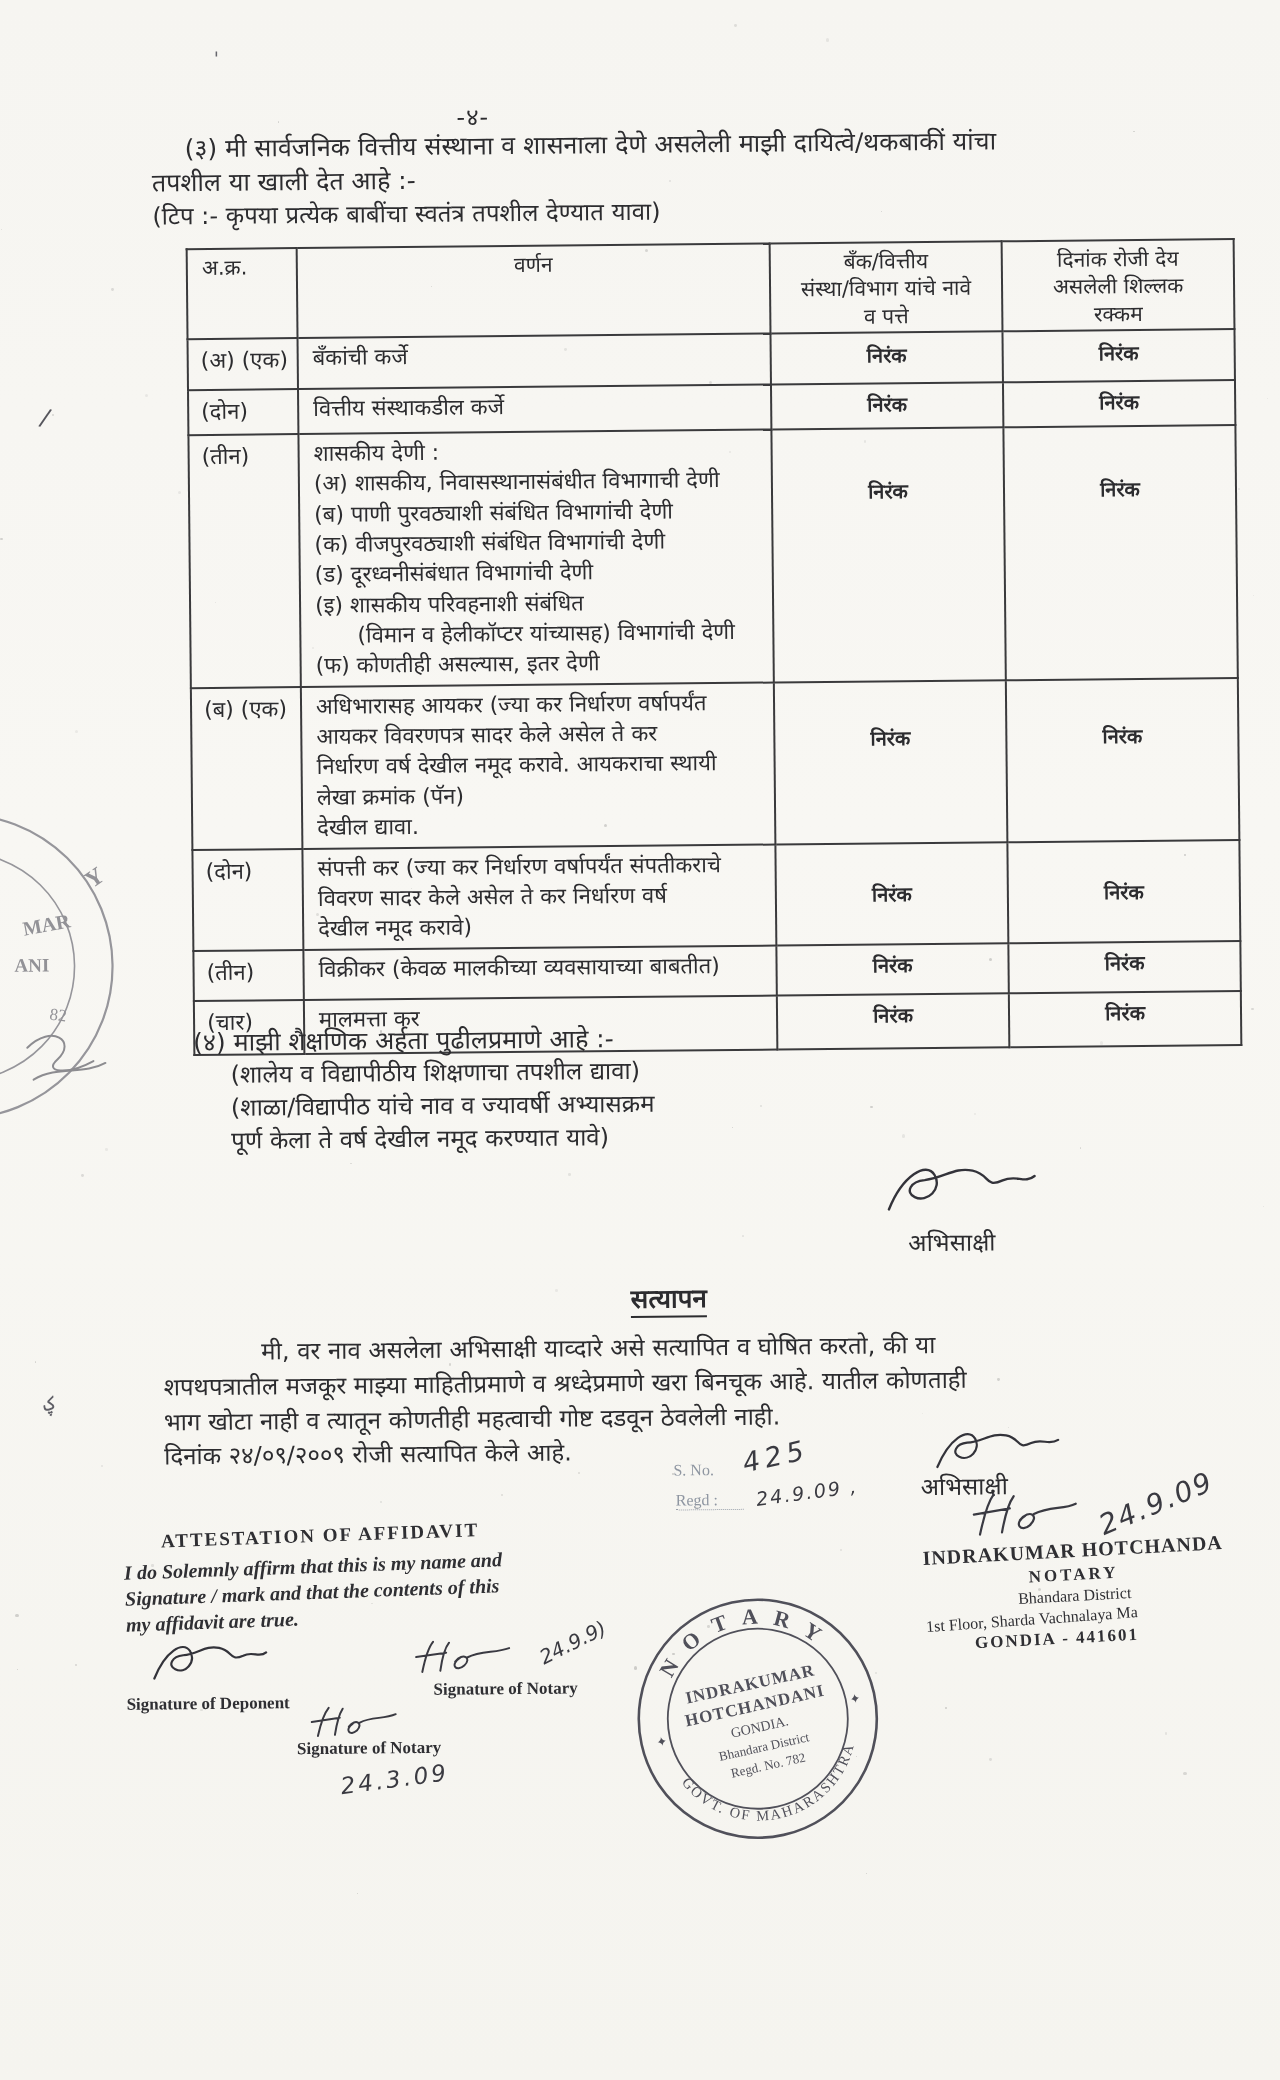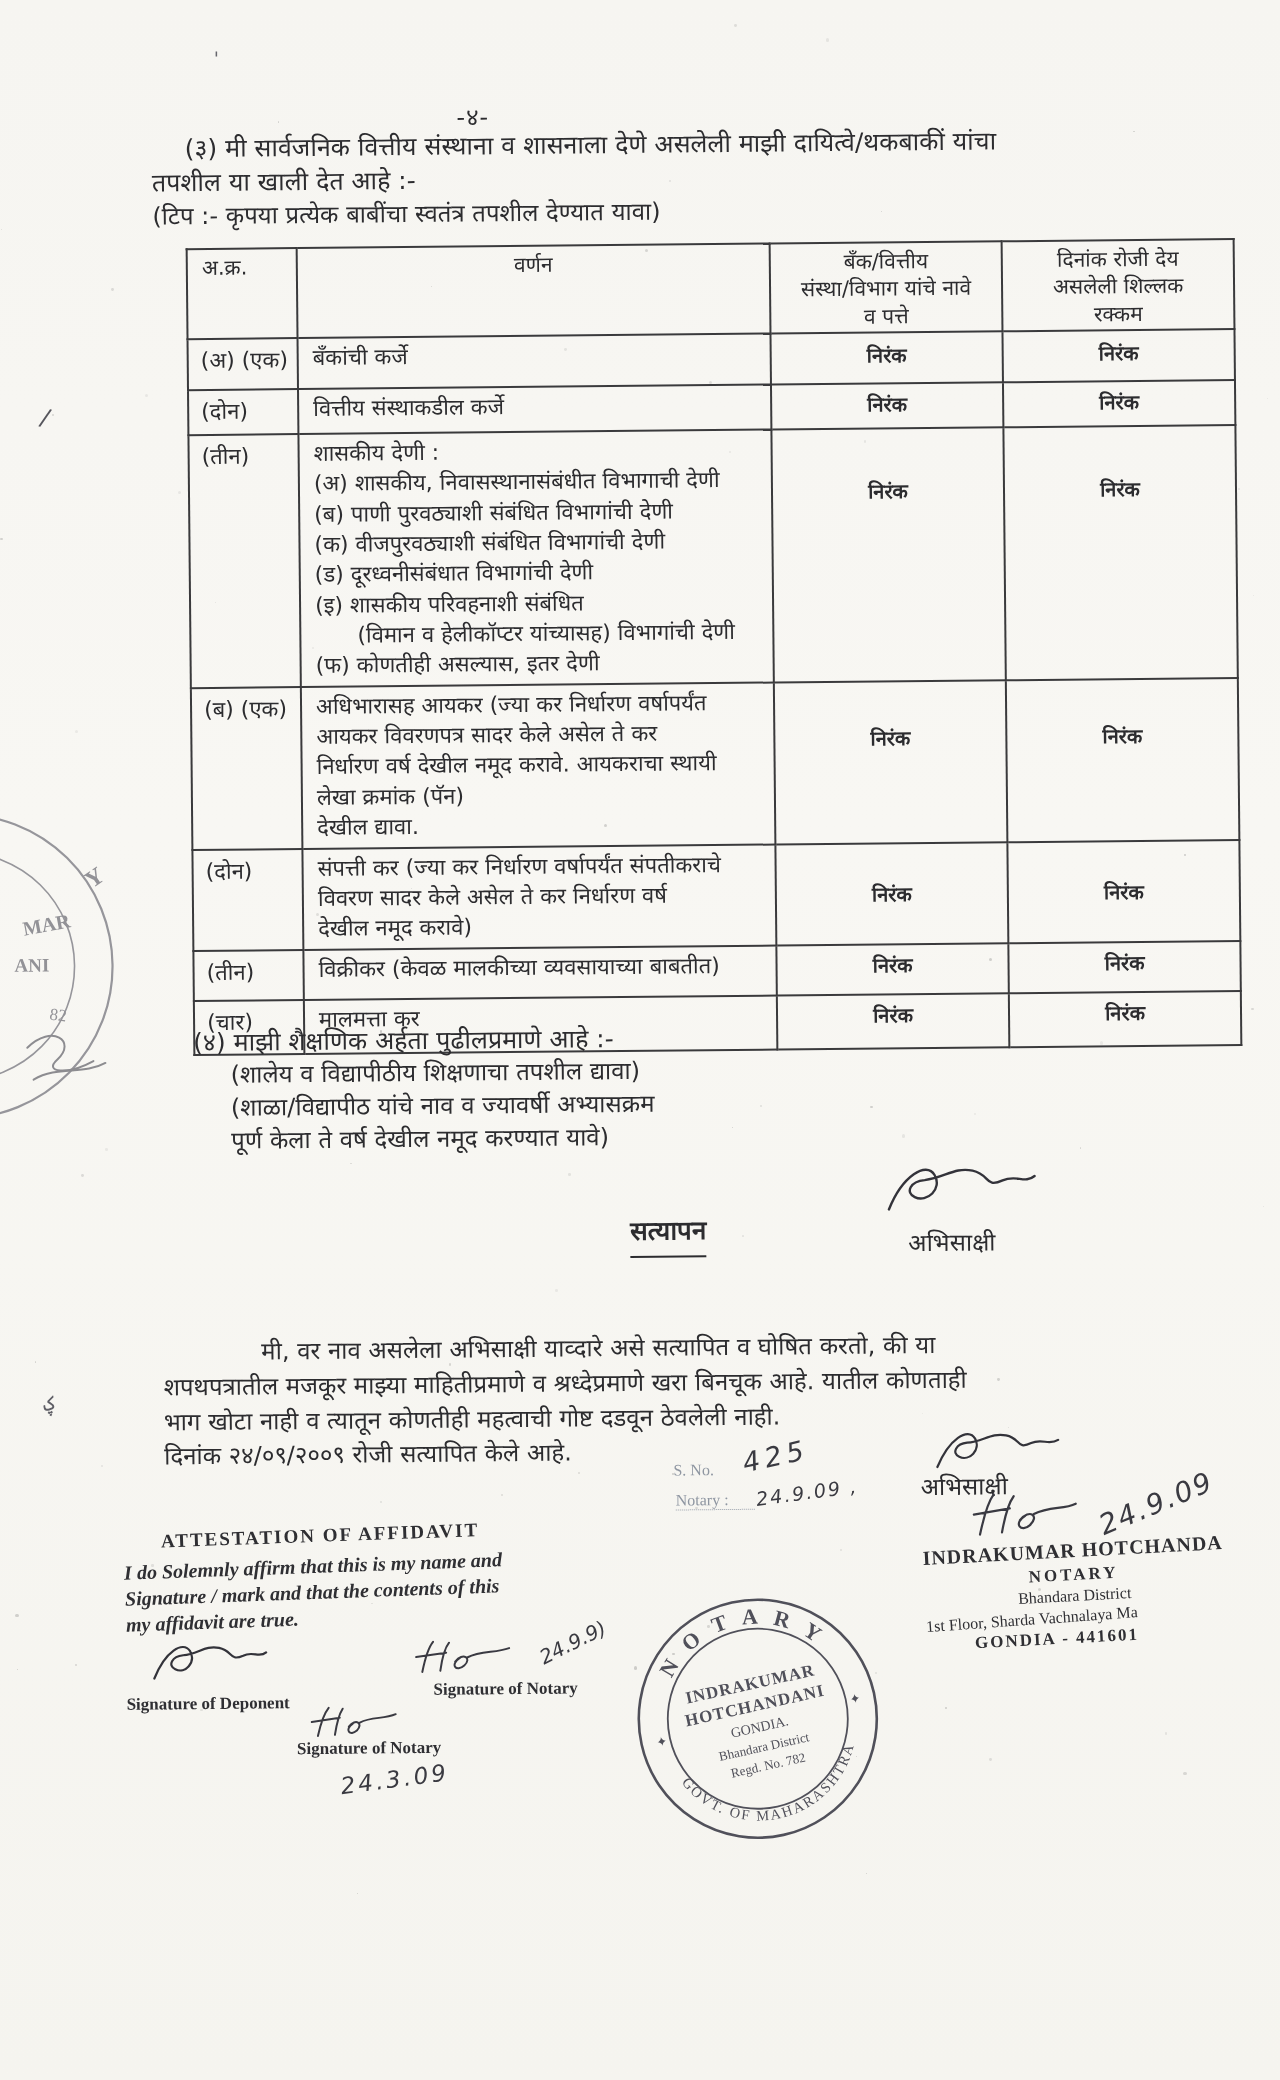--- a/index.html
+++ b/index.html
@@ -121,30 +121,30 @@
   <div class="abs dev" style="left:227px;top:1086px;font-size:24px;">(शाळा/विद्यापीठ यांचे नाव व ज्यावर्षी अभ्यासक्रम</div>
   <div class="abs dev" style="left:227px;top:1119px;font-size:24px;">पूर्ण केला ते वर्ष देखील नमूद करण्यात यावे)</div>
 
   <div class="abs" style="left:878px;top:1158px;">
     <svg width="160" height="66" viewBox="0 0 160 66">
       <path d="M6 54 C 20 20, 44 6, 52 20 C 60 34, 44 48, 32 42 C 22 37, 28 26, 42 25 C 62 23, 72 12, 90 16 C 108 20, 102 34, 120 26 C 134 20, 142 30, 152 22" fill="none" stroke="#33333a" stroke-width="2.4" stroke-linecap="round"></path>
     </svg>
   </div>
   <div class="abs dev" style="left:903px;top:1228px;font-size:24px;">अभिसाक्षी</div>
 
-  <div class="abs dev" style="left:625px;top:1212px;font-size:26px;font-weight:bold;border-bottom:2.5px solid #2c2c2f;padding-bottom:8px;">सत्यापन</div>
+  <div class="abs dev" style="left:625px;top:1280px;font-size:26px;font-weight:bold;border-bottom:2.5px solid #2c2c2f;padding-bottom:0;">सत्यापन</div>
 
   <div class="abs dev" style="left:255px;top:1330px;font-size:24px;">मी, वर नाव असलेला अभिसाक्षी याव्दारे असे सत्यापित व घोषित करतो, की या</div>
   <div class="abs dev" style="left:157px;top:1365px;font-size:24px;">शपथपत्रातील मजकूर माझ्या माहितीप्रमाणे व श्रध्देप्रमाणे खरा बिनचूक आहे. यातील कोणताही</div>
   <div class="abs dev" style="left:157px;top:1400px;font-size:24px;">भाग खोटा नाही व त्यातून कोणतीही महत्वाची गोष्ट दडवून ठेवलेली नाही.</div>
   <div class="abs dev" style="left:157px;top:1434px;font-size:24px;">दिनांक २४/०९/२००९ रोजी सत्यापित केले आहे.</div>
 
   <div class="abs pencil ser" style="left:666px;top:1462px;font-size:16px;opacity:.85;">S. No.</div>
   <div class="abs pencil hand" style="left:735px;top:1442px;font-size:27px;transform:rotate(-12deg);letter-spacing:5px;">425</div>
-  <div class="abs pencil ser" style="left:668px;top:1492px;font-size:16px;opacity:.85;border-bottom:1px dotted #8a93a0;padding-right:26px;">Notary :</div>
+  <div class="abs pencil ser" style="left:668px;top:1492px;font-size:16px;opacity:.85;border-bottom:1px dotted #8a93a0;padding-right:26px;">Regd :</div>
   <div class="abs pencil hand" style="left:748px;top:1483px;font-size:19px;transform:rotate(-7deg);letter-spacing:2px;">24.9.09 ,</div>
 
   <div class="abs" style="left:925px;top:1426px;">
     <svg width="130" height="54" viewBox="0 0 130 54">
       <path d="M5 44 C 17 16, 36 4, 43 16 C 49 27, 37 39, 27 34 C 19 30, 24 21, 35 20 C 51 19, 59 10, 74 13 C 89 16, 84 28, 99 21 C 110 16, 117 24, 126 18" fill="none" stroke="#33333a" stroke-width="2.2" stroke-linecap="round"></path>
     </svg>
   </div>
   <div class="abs dev" style="left:913px;top:1472px;font-size:24px;">अभिसाक्षी</div>
 
   <div class="abs" style="left:962px;top:1492px;">

